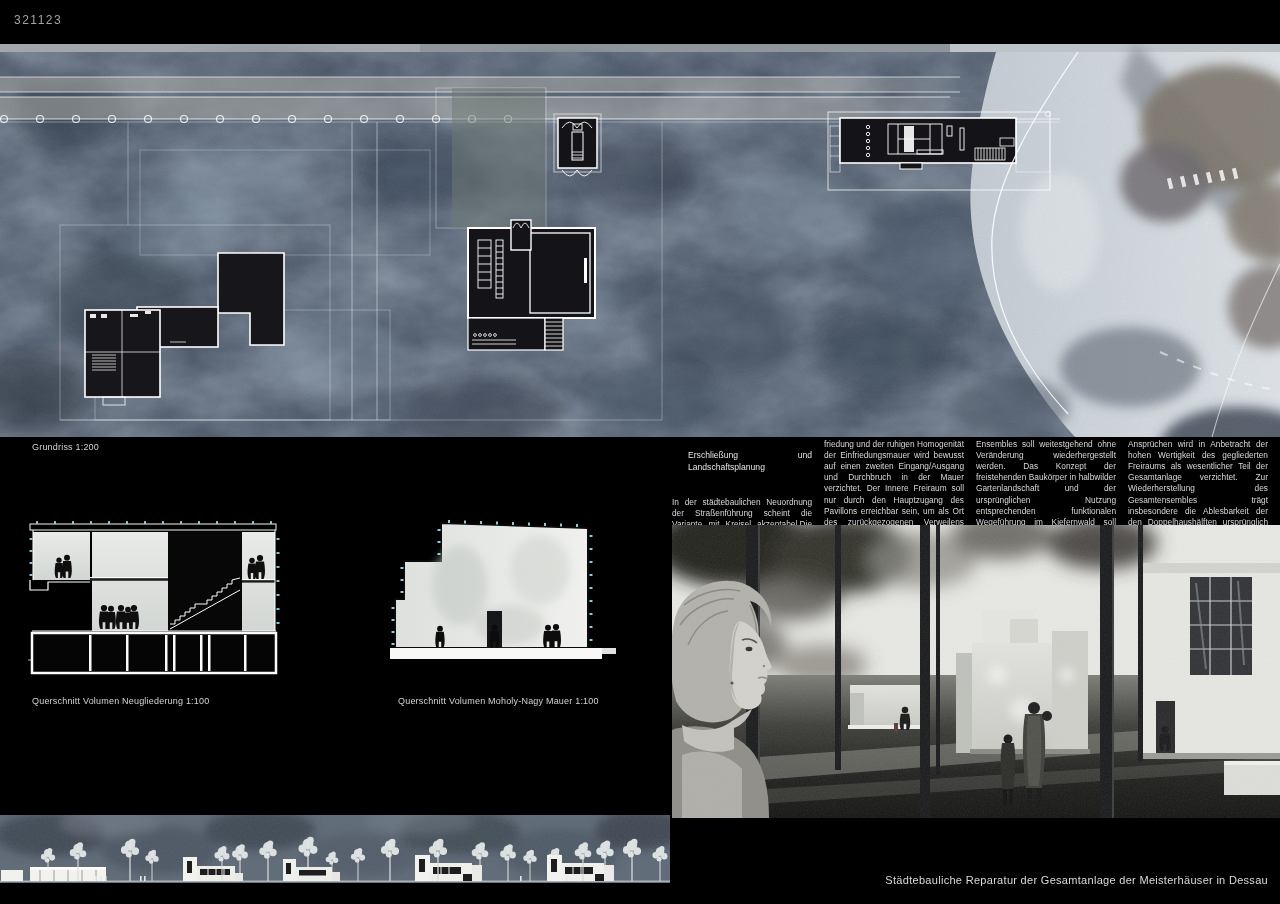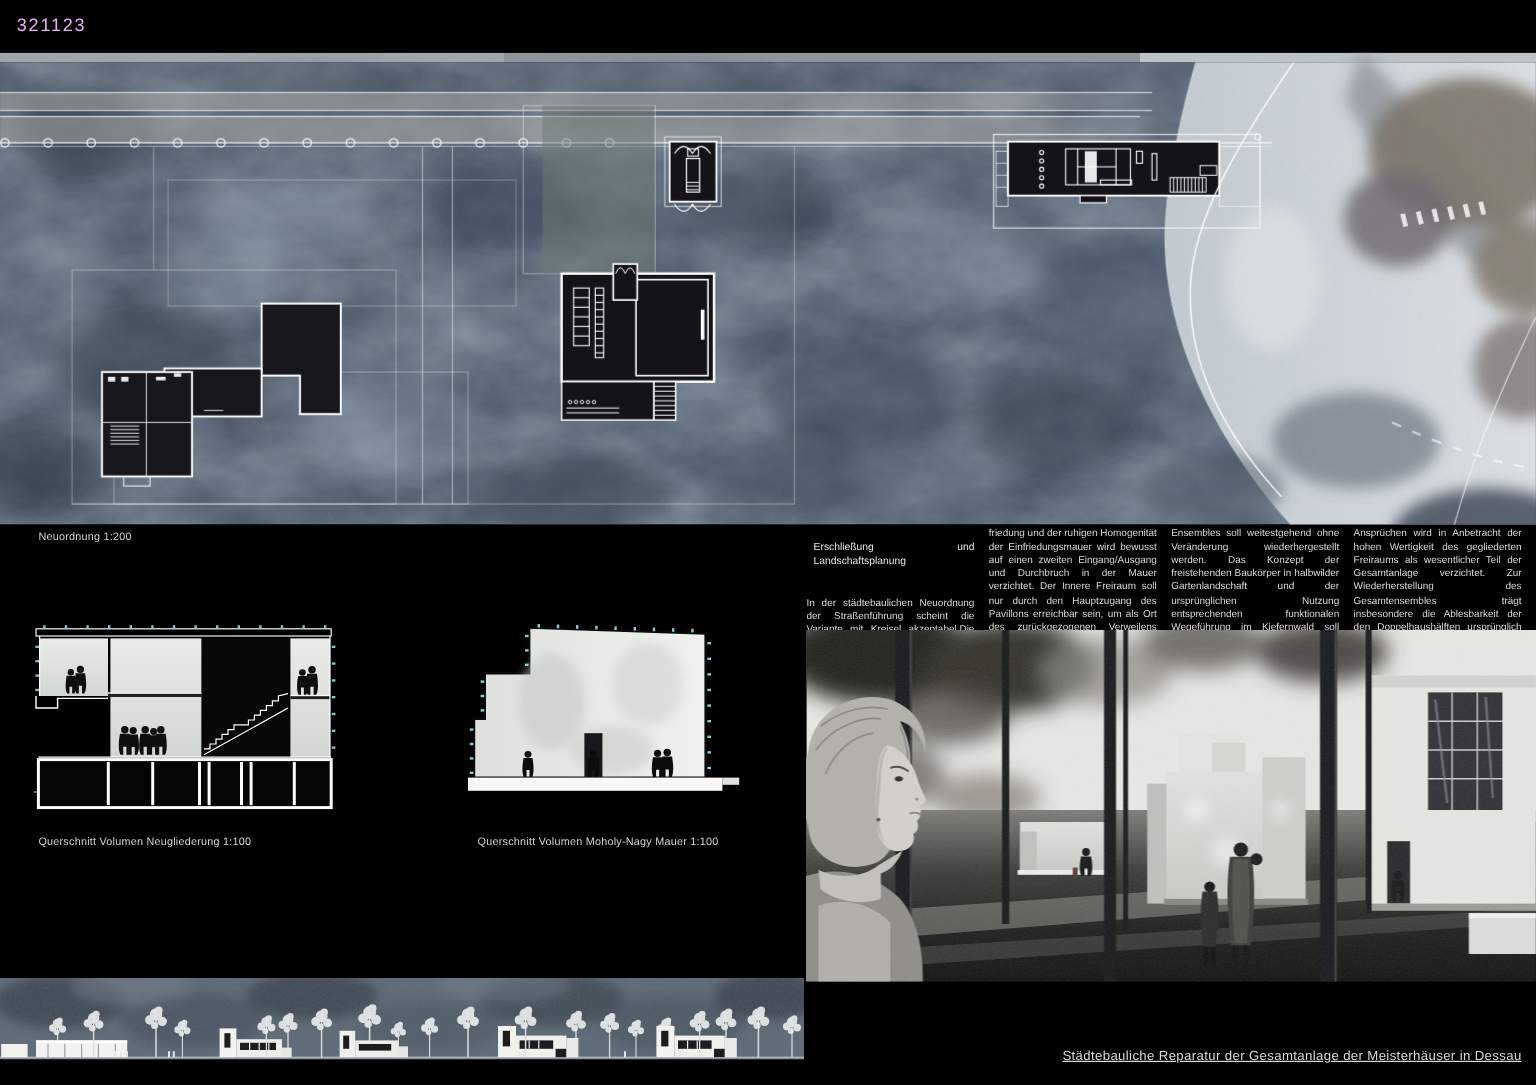--- a/index.html
+++ b/index.html
@@ -1,23 +1,23 @@
 <!DOCTYPE html>
 <html><head>
 <meta charset="utf-8">
 <style>
   html,body{margin:0;padding:0;background:#000;}
   .board{position:relative;width:1280px;height:904px;background:#000;overflow:hidden;
          font-family:"Liberation Sans",sans-serif;}
-  .code{position:absolute;left:14px;top:13px;font-size:15px;letter-spacing:1.5px;color:#f0abfc;}
+  .code{position:absolute;left:14px;top:13px;font-size:12px;letter-spacing:1.5px;color:#a3a3a3;}
   .lbl{position:absolute;font-size:9px;color:#d2d2d2;letter-spacing:.2px;}
-  .caption{position:absolute;right:12px;top:874px;font-size:11px;color:#dadada;letter-spacing:.3px;text-decoration:underline;}
+  .caption{position:absolute;right:12px;top:874px;font-size:11px;color:#dadada;letter-spacing:.3px;}
   .textblock{position:absolute;left:672px;top:439px;width:598px;display:flex;gap:12px;}
   .tcol{width:140px;font-size:8.3px;line-height:1.34;text-align:justify;color:#d8d8d8;white-space:pre-line;}
-  .theading{font-size:8.6px;font-weight:normal;color:#e4e4e4;margin:0 0 13px 6px;}
+  .theading{font-size:8.6px;font-weight:normal;color:#e4e4e4;margin:0 0 13px 16px;}
   .abs{position:absolute;}
   svg{display:block;}
 </style>
 </head>
 <body>
 
 <div class="board">
 
   <div class="code">321123</div>
 
@@ -275,21 +275,21 @@
           <rect x="1194" y="122" width="4" height="11" transform="rotate(-14 1196 127)"></rect>
           <rect x="1207" y="120" width="4" height="11" transform="rotate(-14 1209 125)"></rect>
           <rect x="1220" y="118" width="4" height="11" transform="rotate(-14 1222 123)"></rect>
           <rect x="1233" y="116" width="4" height="11" transform="rotate(-14 1235 121)"></rect>
         </g>
         <path d="M1160,300 Q1230,332 1278,338" fill="none" stroke="#ffffff" stroke-width="2" stroke-dasharray="8 10" opacity=".55"></path>
       </g>
     </g>
   </svg>
 
-  <div class="lbl" style="left:32px;top:442px">Neuordnung 1:200</div>
+  <div class="lbl" style="left:32px;top:442px">Grundriss 1:200</div>
 
   <svg class="abs" style="left:28px;top:518px" width="304" height="162" viewBox="0 0 304 162">
     <defs>
       <linearGradient id="sag" x1="0" y1="0" x2="0" y2="1">
         <stop offset="0" stop-color="#e9ebe8"></stop>
           <stop offset="1" stop-color="#d2d6d3"></stop>
       </linearGradient>
       <g id="figA" fill="#0e0e0e">
         <circle cx="0" cy="-15.5" r="2.3"></circle>
         <path d="M-3,-13 C-4,-7 -4,-2.5 -2.6,0 L-1,0 L-1,-5 L1,-5 L1,0 L2.6,0 C4,-2.5 4,-7 3,-13 Z"></path>

